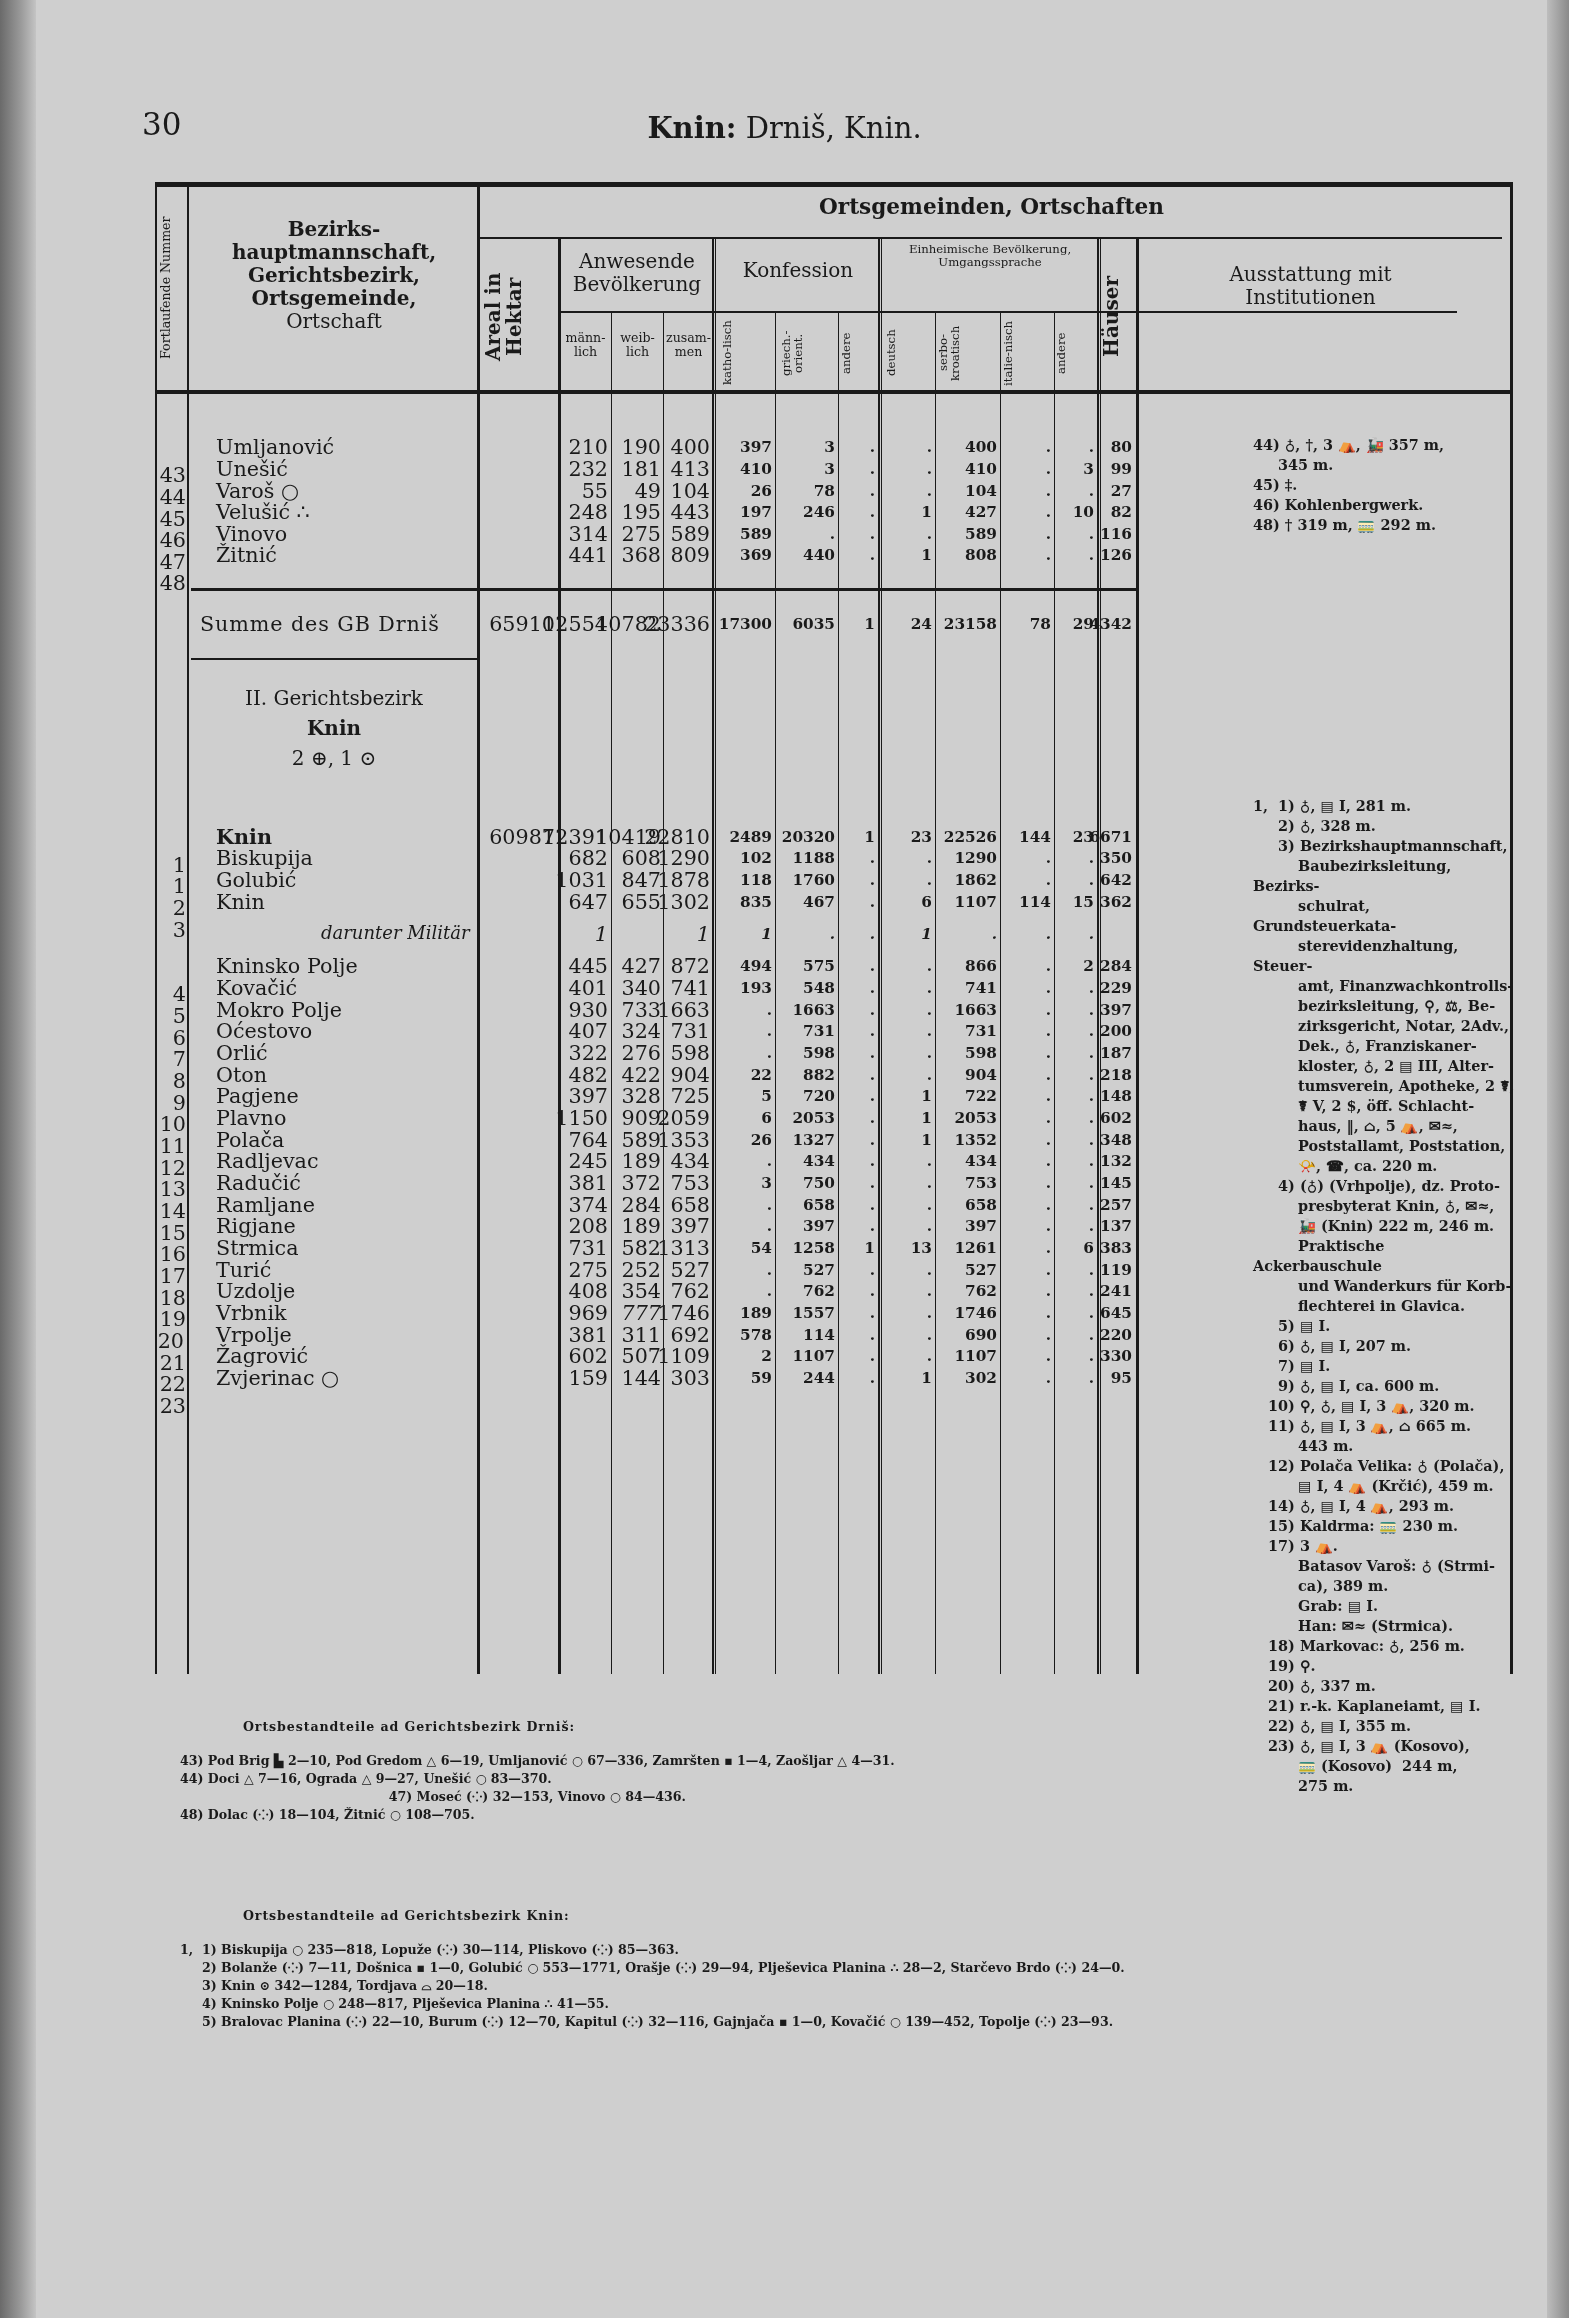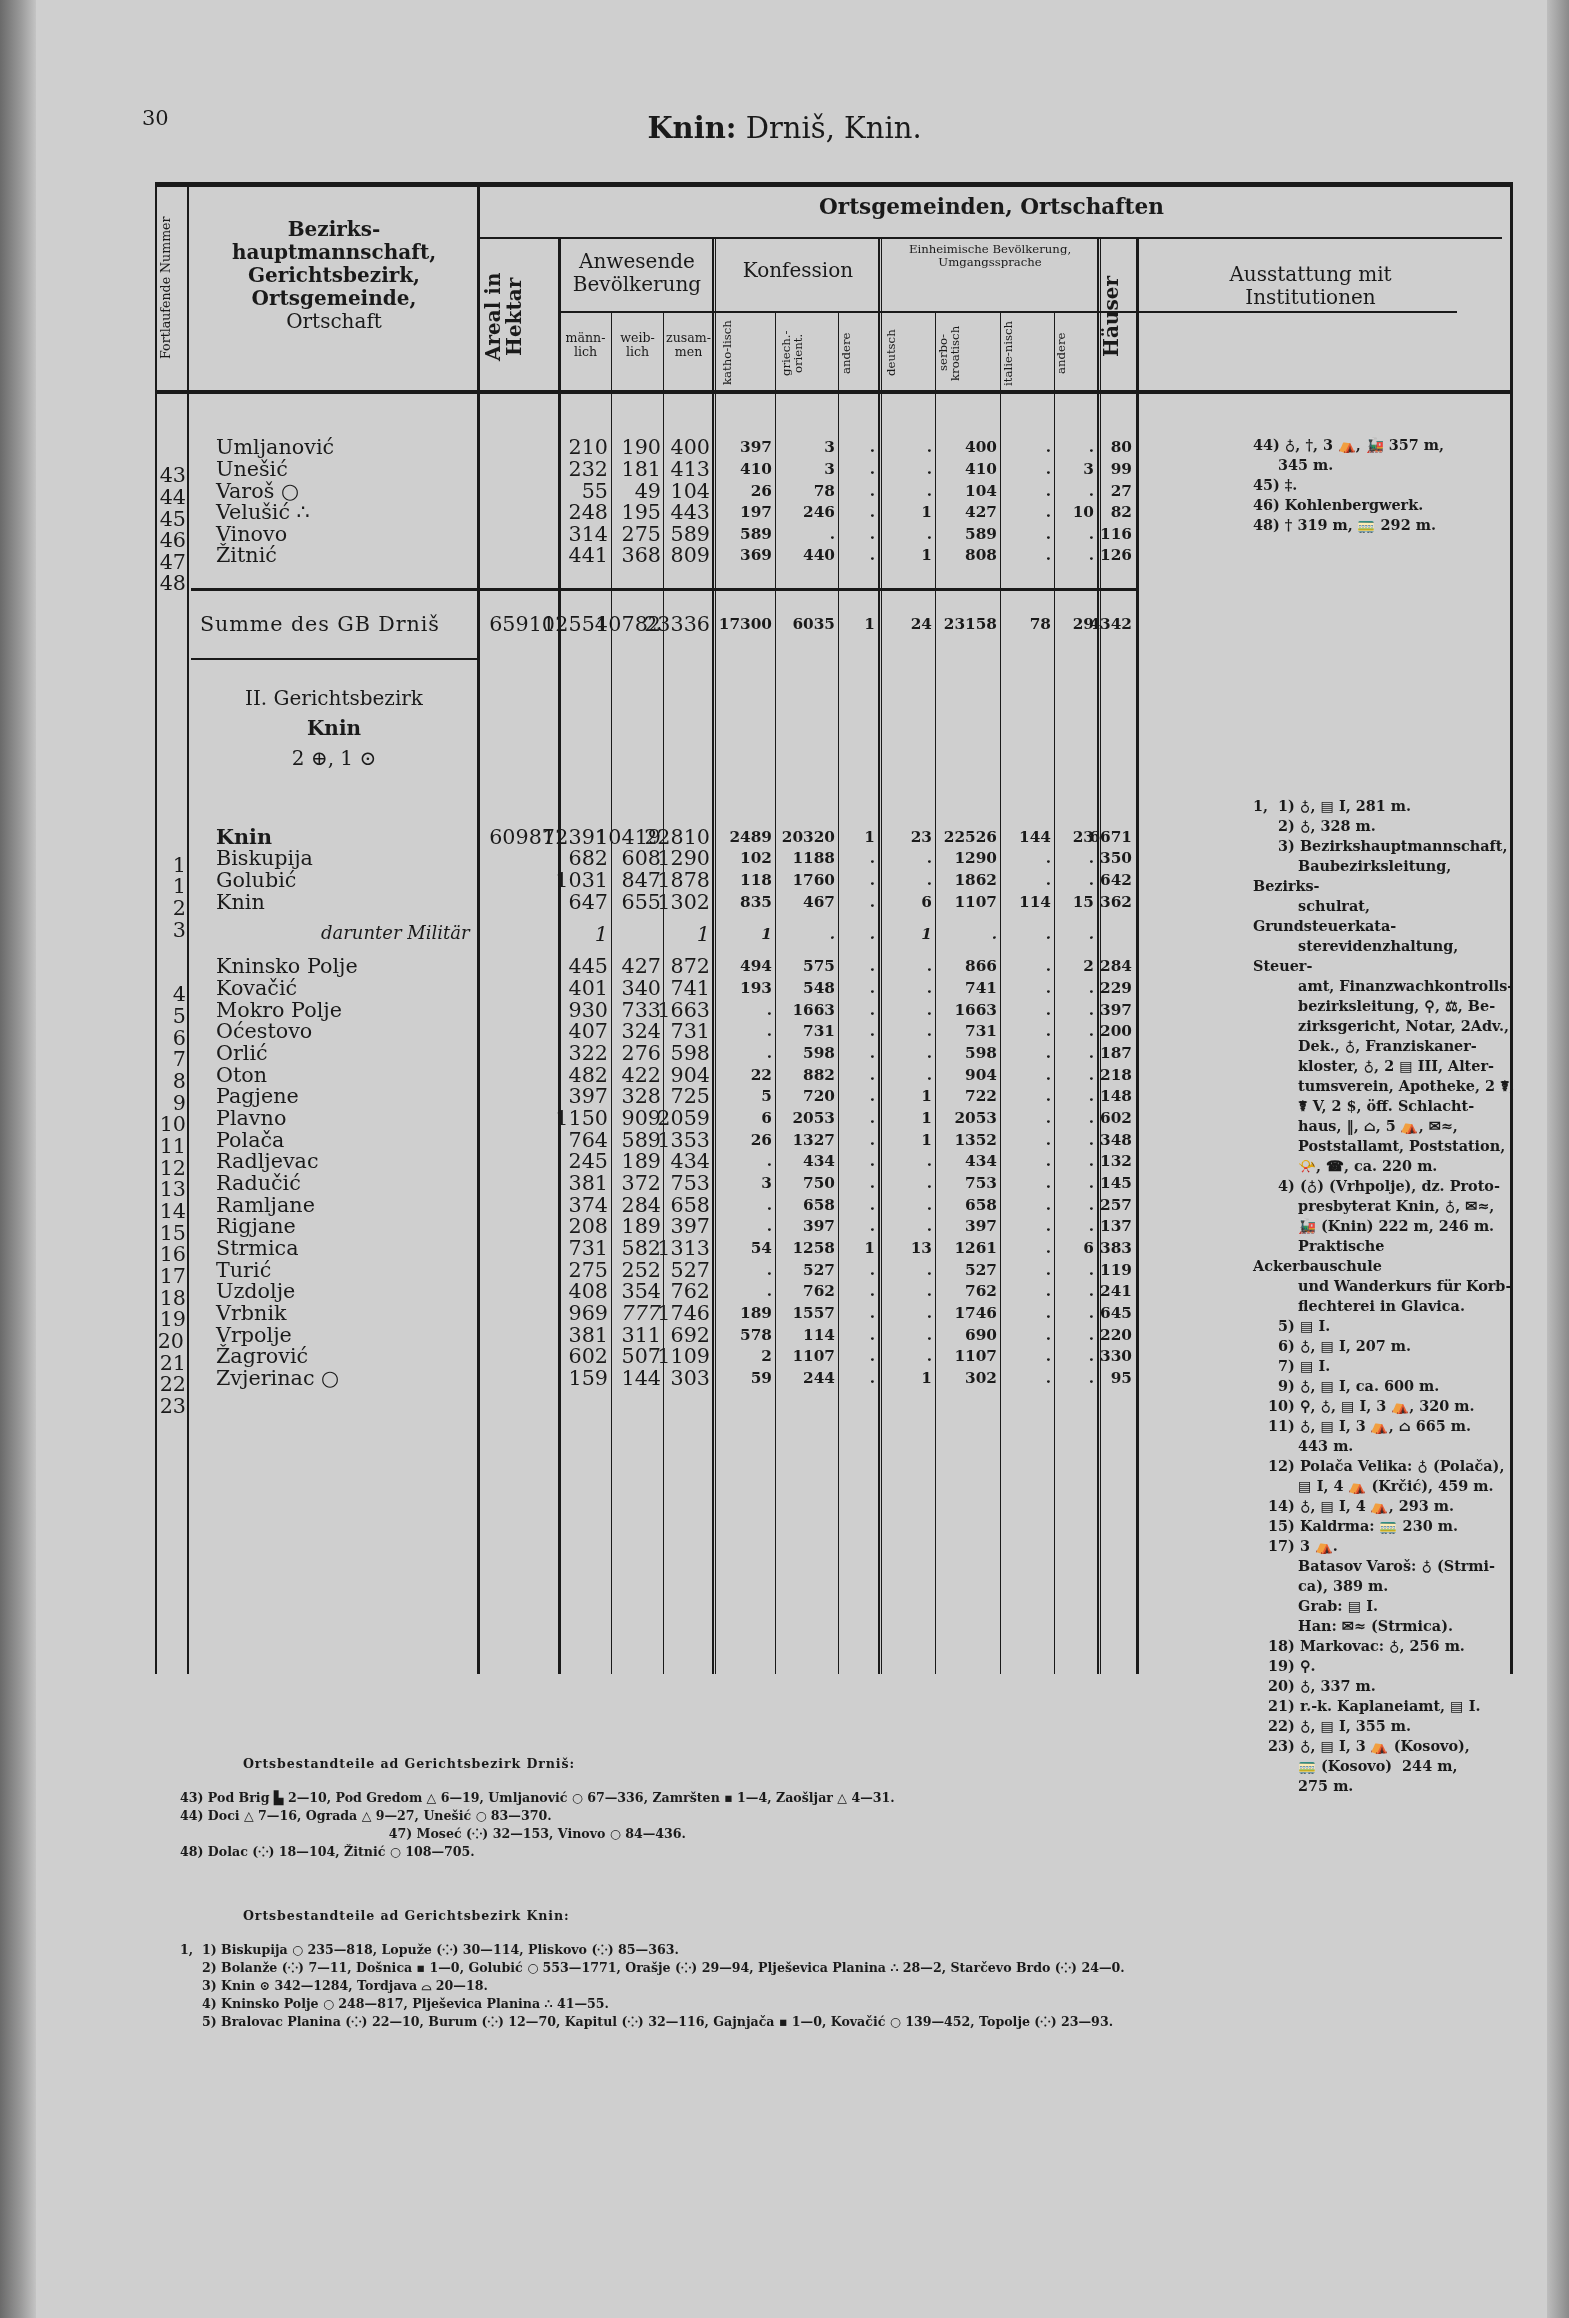--- a/index.html
+++ b/index.html
@@ -1,20 +1,20 @@
 <!DOCTYPE html>
 <html style="font-size:14.4px"><head>
 <meta charset="utf-8">
 <style>
   html,body{margin:0;padding:0;}
   body{width:1569px;height:2319px;background:#cfcfcf;position:relative;overflow:hidden;
        font-family:"DejaVu Serif","Liberation Serif",serif;color:#1a1a1a;}
   .lbar{position:absolute;left:0;top:0;width:36px;height:2319px;background:linear-gradient(90deg,#6a6a6a,#9c9c9c 60%,#c4c4c4);}
   .rbar{position:absolute;right:0;top:0;width:21.6px;height:2319px;background:linear-gradient(90deg,#bdbdbd,#8a8a8a);}
-  .pagenum{position:absolute;left:142px;top:106px;font-size:21px;}
+  .pagenum{position:absolute;left:142px;top:106px;font-size:31px;}
   .title{position:absolute;left:0;width:1569px;top:111px;text-align:center;font-size:29px;}
   .title b{font-weight:bold;}
   .tbl{position:absolute;left:155px;top:182px;width:1357px;height:1510px;}
   .hline{position:absolute;background:#1a1a1a;}
   .vline{position:absolute;background:#1a1a1a;width:1.8px;}
   .hdr{position:absolute;text-align:center;font-size:20px;line-height:1.15;}
   .vert{position:absolute;writing-mode:vertical-rl;transform:rotate(180deg);text-align:center;font-size:15.3px;line-height:1.05;}
   .row{position:absolute;left:0;width:1096px;height:21.6px;font-size:20.7px;}
   .cell{position:absolute;text-align:right;top:0;}
   .small{font-size:15.3px;font-weight:bold;}
@@ -627,21 +627,21 @@
       <div>   19) ⚲.</div>
       <div>   20) ♁, 337 m.</div>
       <div>   21) r.-k. Kaplaneiamt, ▤ I.</div>
       <div>   22) ♁, ▤ I, 355 m.</div>
       <div>   23) ♁, ▤ I, 3 ⛺ (Kosovo),
          🚃 (Kosovo)  244 m,
          275 m.</div>
     </div>
 </div>
 
-<div class="foot" style="top:1718px;margin-top:37px;">
+<div class="foot" style="top:1718px;">
   <div style="margin-left:63px;letter-spacing:0.9px;">Ortsbestandteile ad Gerichtsbezirk Drniš:</div>
   <div id="foot-drnis-lines" style="margin-top:16px;">
       <div style="white-space: pre;">43) Pod Brig ▙ 2—10, Pod Gredom △ 6—19, Umljanović ○ 67—336, Zamršten ▪ 1—4, Zaošljar △ 4—31.</div>
       <div style="white-space: pre;">44) Doci △ 7—16, Ograda △ 9—27, Unešić ○ 83—370.</div>
       <div style="white-space: pre; text-align: center;">47) Moseć (⁘) 32—153, Vinovo ○ 84—436.</div>
       <div style="white-space: pre;">48) Dolac (⁘) 18—104, Žitnić ○ 108—705.</div>
     </div>
 </div>
 <div class="foot" style="top:1907px;">
   <div style="margin-left:63px;letter-spacing:0.9px;">Ortsbestandteile ad Gerichtsbezirk Knin:</div>

